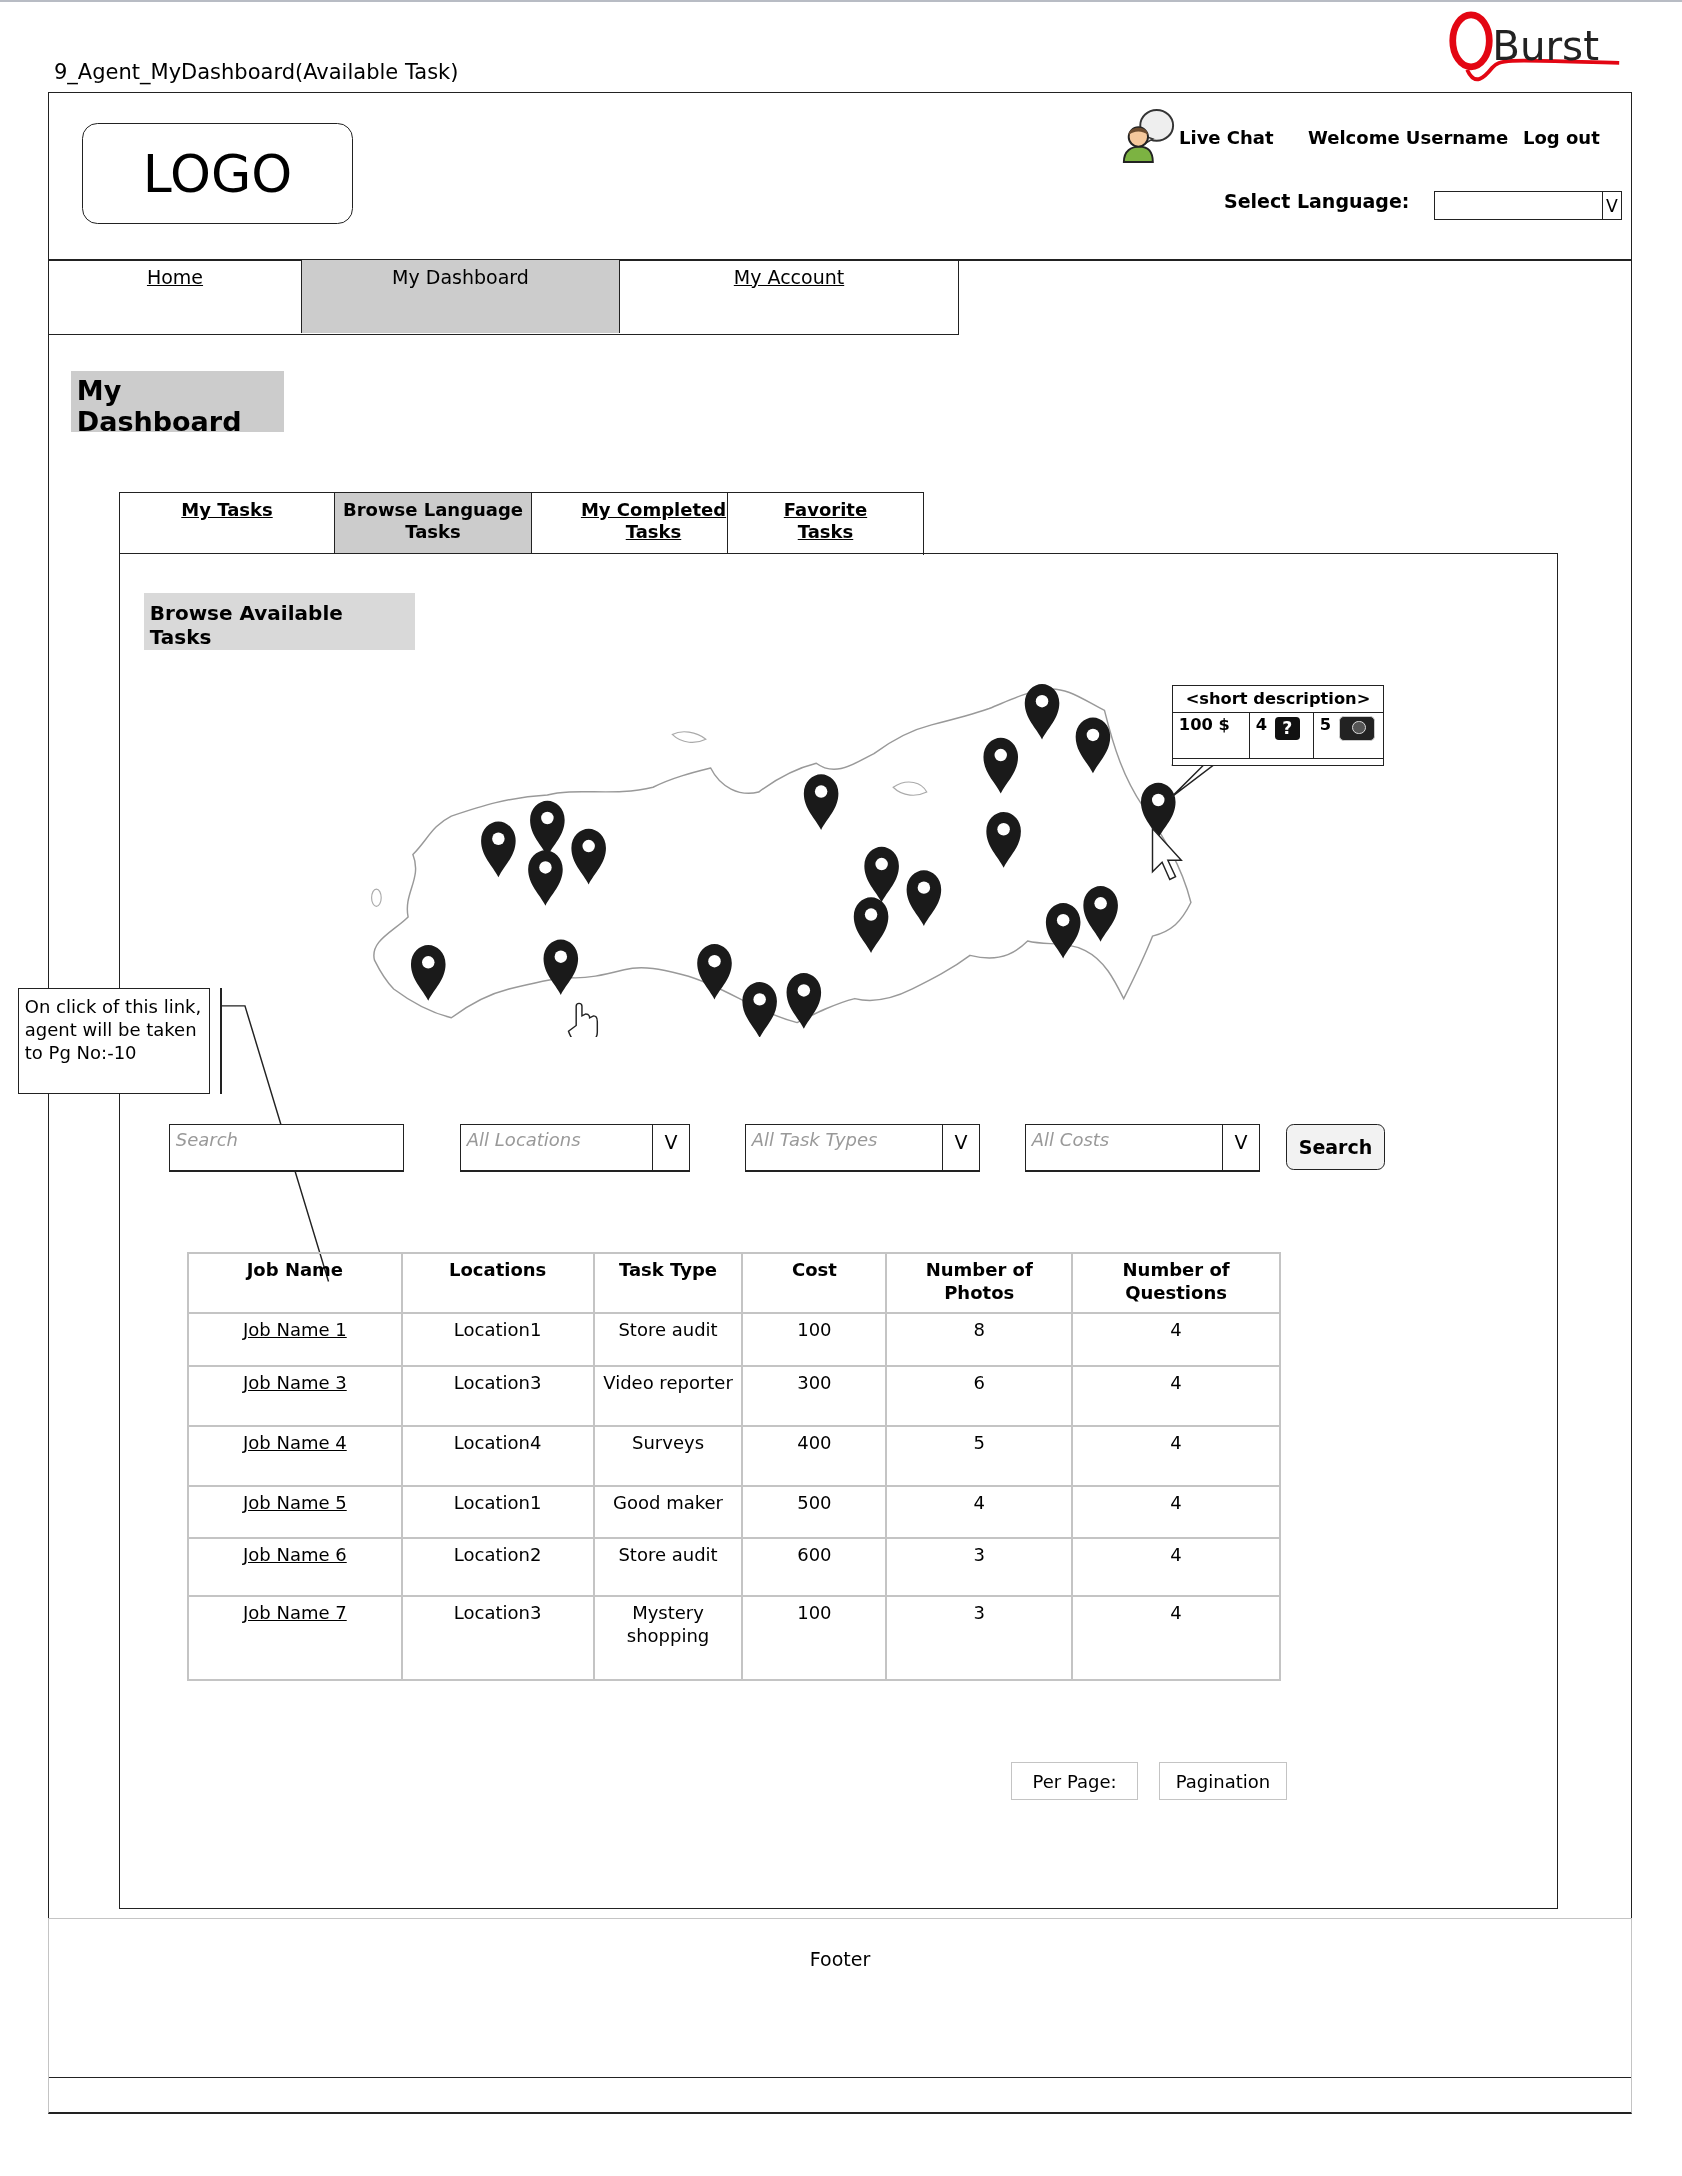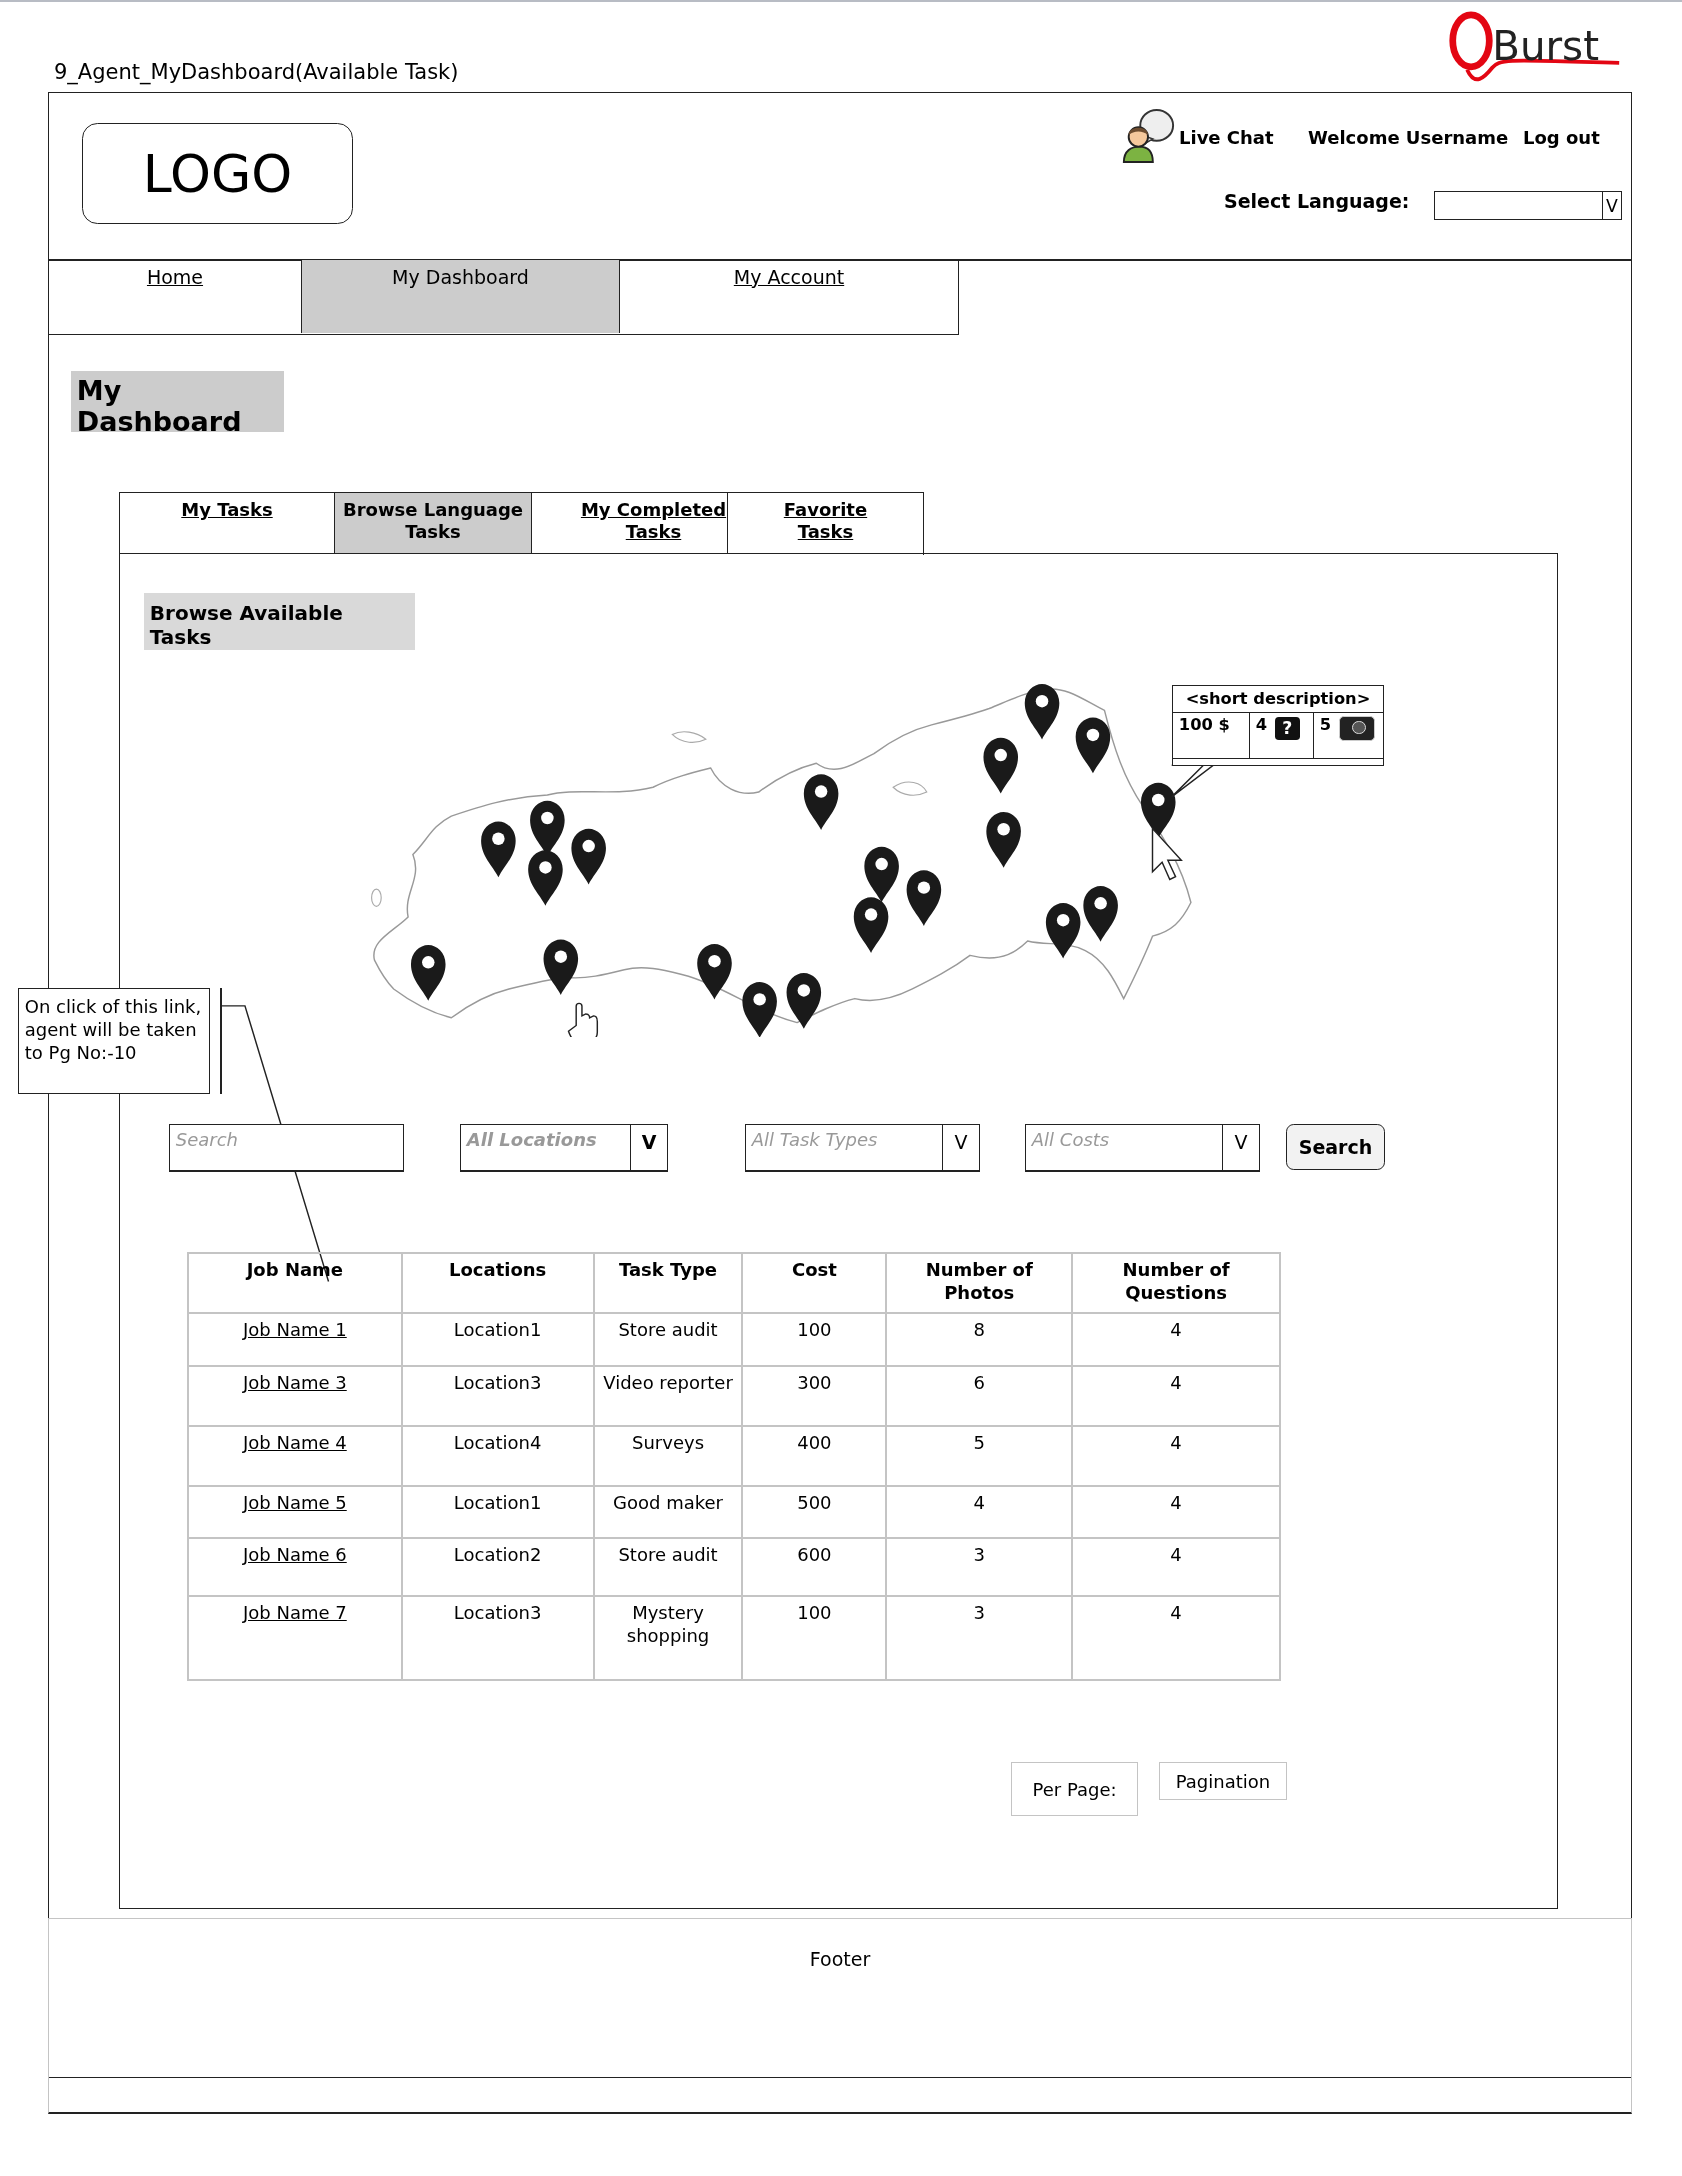--- a/index.html
+++ b/index.html
@@ -45,21 +45,21 @@
   .note-bracket { left: 220px; top: 988px; width: 1.9px; height: 106px; background: #222; }
   .search-input { left: 169px; top: 1124px; width: 235px; height: 48px; border: 1.9px solid #222; border-bottom-width: 2.9px; font-size: 18px; font-style: italic; color: #999; padding: 3.8px 5.8px; background: #fff; }
   .filter-select { top: 1124px; height: 48px; border: 1.9px solid #222; border-bottom-width: 2.9px; background: #fff; }
   .filter-select .ph { position: absolute; left: 5.8px; top: 3.8px; font-size: 18px; font-style: italic; color: #999; }
   .filter-select .arrow { position: absolute; right: 0; top: 0; width: 37px; height: 100%; border-left: 1.9px solid #222; display: flex; align-items: flex-start; justify-content: center; padding-top: 5.8px; font-size: 19px; }
   .search-btn { left: 1286px; top: 1124px; width: 99px; height: 46px; border: 1.9px solid #222; border-radius: 7.7px; background: #f2f2f2; font-size: 19px; font-weight: bold; display: flex; align-items: center; justify-content: center; }
   table.jobs { position: absolute; left: 187px; top: 1252px; width: 1094px; border-collapse: collapse; }
   table.jobs th, table.jobs td { border: 2.9px solid #c4c4c4; text-align: center; vertical-align: top; font-size: 18px; padding: 3.8px 3.8px; line-height: 23px; }
   table.jobs th { font-weight: bold; }
   table.jobs td .job-link { text-decoration: underline; }
-  .per-page { left: 1011px; top: 1762px; width: 127px; height: 54px; border: 1.9px solid #c4c4c4; font-size: 18px; display: flex; align-items: center; justify-content: center; }
+  .per-page { left: 1011px; top: 1762px; width: 127px; height: 38px; border: 1.9px solid #c4c4c4; font-size: 18px; display: flex; align-items: center; justify-content: center; }
   .pagination { left: 1159px; top: 1762px; width: 128px; height: 38px; border: 1.9px solid #c4c4c4; font-size: 18px; display: flex; align-items: center; justify-content: center; }
   .footer { left: 48px; top: 1918px; width: 1584px; height: 196px; border: 1.9px solid #c4c4c4; border-bottom: 2.9px solid #222; }
   .footer .txt { position: absolute; left: 0; right: 0; top: 29px; text-align: center; font-size: 19px; }
   .callout-line { left: 0; top: 0; width: 1682px; height: 2177px; pointer-events: none; }
 </style>
 </head>
 <body>
 
 <div class="abs topline"></div>
 
@@ -243,21 +243,21 @@
   </div>
 </div>
 
 <div class="abs note-box">On click of this link, agent will be taken to Pg No:-10</div>
 <div class="abs note-bracket"></div>
 <svg class="abs callout-line" viewBox="0 0 1751 2266">
   <polyline points="231,1047 255,1047 342,1334" fill="none" stroke="#222" stroke-width="1.5"></polyline>
 </svg>
 
 <div class="abs search-input">Search</div>
-<div class="abs filter-select" style="left:460px; width:208px;font-weight:bold;">
+<div class="abs filter-select" style="left:460px; width:230px;">
   <span class="ph">All Locations</span>
   <span class="arrow">V</span>
 </div>
 <div class="abs filter-select" style="left:745px; width:235px;">
   <span class="ph">All Task Types</span>
   <span class="arrow">V</span>
 </div>
 <div class="abs filter-select" style="left:1025px; width:235px;">
   <span class="ph">All Costs</span>
   <span class="arrow">V</span>

